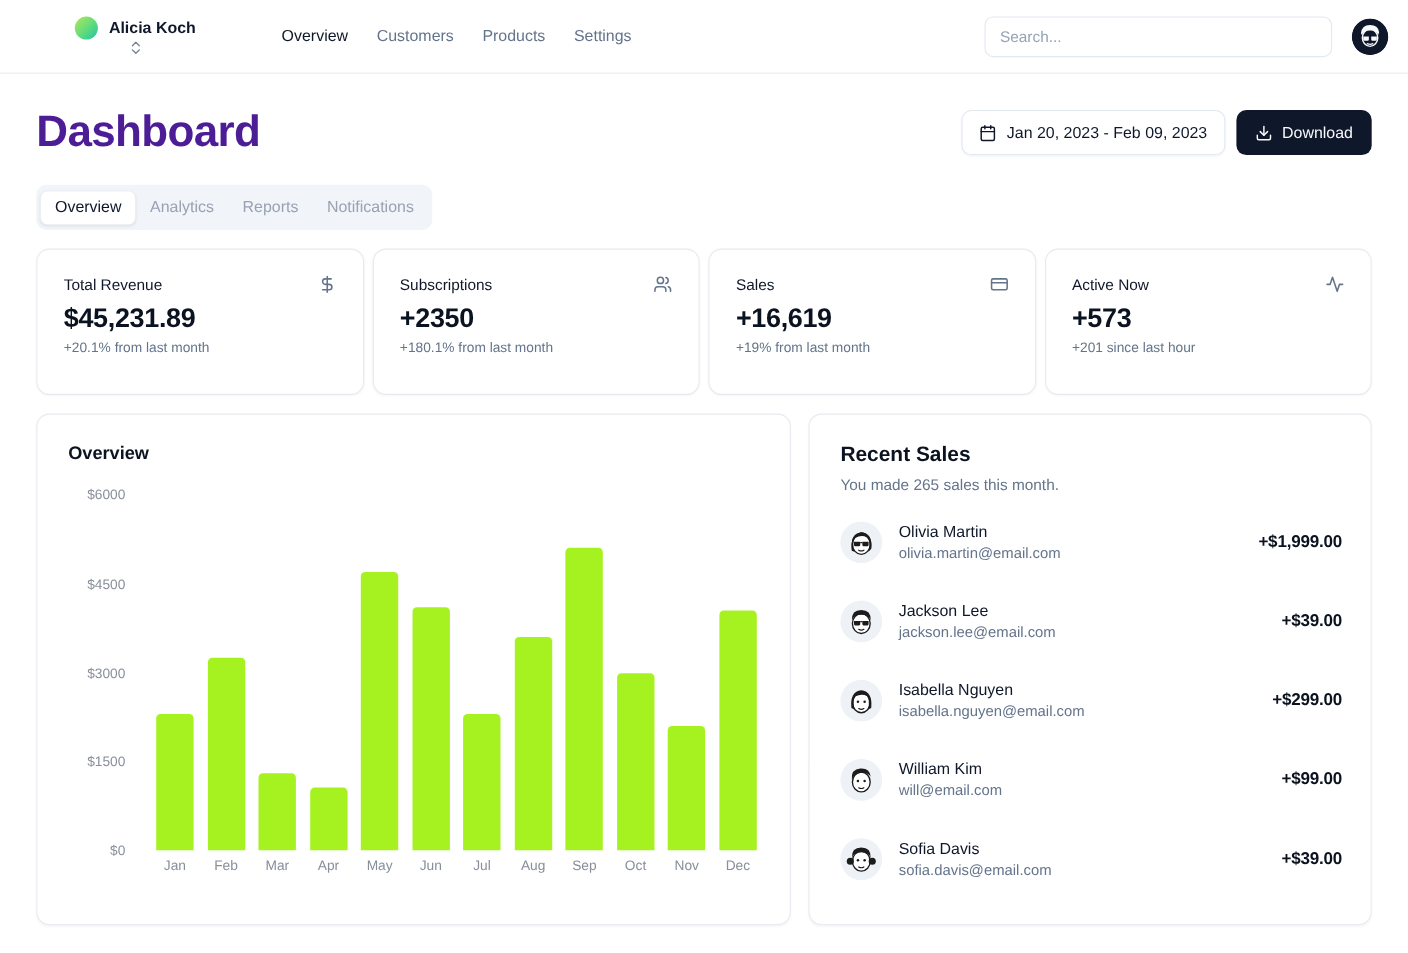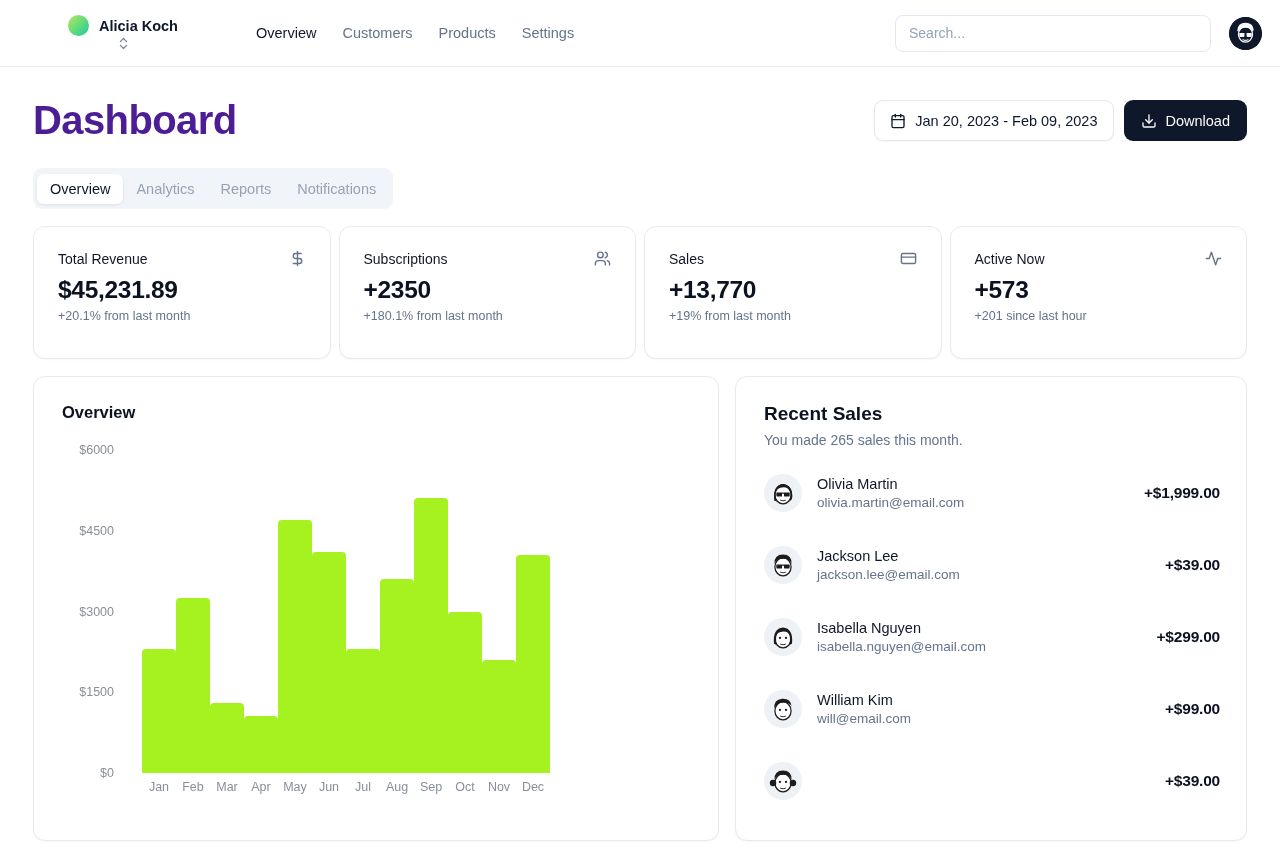--- a/index.html
+++ b/index.html
@@ -114,21 +114,21 @@
   .chart-wrap { display: flex; margin-top: 28px; }
   .chart-area { position: relative; flex: 1; height: 358px; }
   .y-tick {
     position: absolute; left: 0; width: 66px;
     text-align: right; padding-right: 14px;
     font-size: 12.5px; color: #888f9b;
     transform: translateY(-50%);
   }
   .plot {
     position: absolute; left: 80px; right: 6px; top: 0; height: 323px;
-    display: flex; align-items: flex-end;
+    display: flex; justify-content: space-between; align-items: flex-end;
   }
   .bar-col { width: 34px; display: flex; flex-direction: column; align-items: center; height: 100%; justify-content: flex-end; position: relative; }
   .bar { width: 34px; border-radius: 4px 4px 0 0; }
   .x-label {
     position: absolute; top: 100%; margin-top: 7px;
     font-size: 12.5px; color: #888f9b; white-space: nowrap;
   }
   
   .sales-panel { flex: 1; padding: 26px 26px 24px 28px; }
   .sales-title { font-size: 19px; font-weight: 600; color: #0b1220; }
@@ -251,21 +251,21 @@
       <div class="stat-card">
         <div class="stat-top">
        <span class="stat-label">Sales</span>
        <span class="stat-icon">
             <svg width="17" height="17" viewBox="0 0 24 24" fill="none" stroke="currentColor" stroke-width="2" stroke-linecap="round" stroke-linejoin="round">
               <rect x="2" y="5" width="20" height="14" rx="2"></rect>
               <line x1="2" y1="10" x2="22" y2="10"></line>
             </svg>
           </span>
      </div>
-     <div class="stat-value">+13,770</div>
+     <div class="stat-value">+16,619</div>
      <div class="stat-change">+19% from last month</div>
       </div>
       <div class="stat-card">
         <div class="stat-top">
        <span class="stat-label">Active Now</span>
        <span class="stat-icon">
             <svg width="17" height="17" viewBox="0 0 24 24" fill="none" stroke="currentColor" stroke-width="2" stroke-linecap="round" stroke-linejoin="round">
               <polyline points="22 12 18 12 15 21 9 3 6 12 2 12"></polyline>
             </svg>
           </span>
@@ -422,19 +422,23 @@
                 <circle cx="20" cy="20" r="20" fill="#eef1f5"></circle>
                 <ellipse cx="20" cy="22" rx="8.5" ry="9.5" fill="#fff" stroke="#1c1c1c" stroke-width="1.3"></ellipse>
                 <circle cx="9.5" cy="22" r="3.4" fill="#1c1c1c"></circle>
                 <circle cx="30.5" cy="22" r="3.4" fill="#1c1c1c"></circle>
                 <path d="M11 19 Q10.5 9 20 9 Q29.5 9 29 19 Q27.5 13.5 20 13.5 Q12.5 13.5 11 19 Z" fill="#1c1c1c"></path>
                 <circle cx="16.8" cy="21" r="1.2" fill="#1c1c1c"></circle>
                 <circle cx="23.2" cy="21" r="1.2" fill="#1c1c1c"></circle>
                 <path d="M17.5 27.5 Q20 29 22.5 27.5" fill="none" stroke="#1c1c1c" stroke-width="1.1" stroke-linecap="round"></path>
               </svg>
             </span>
+     <span class="sale-info">
+       <div class="sale-name">Sofia Davis</div>
+       <div class="sale-email">sofia.davis@email.com</div>
+     </span>
      <span class="sale-amount">+$39.00</span>
           </div>
         </div>
     </section>
   </div>
 
 </main>
 
 </body></html>

